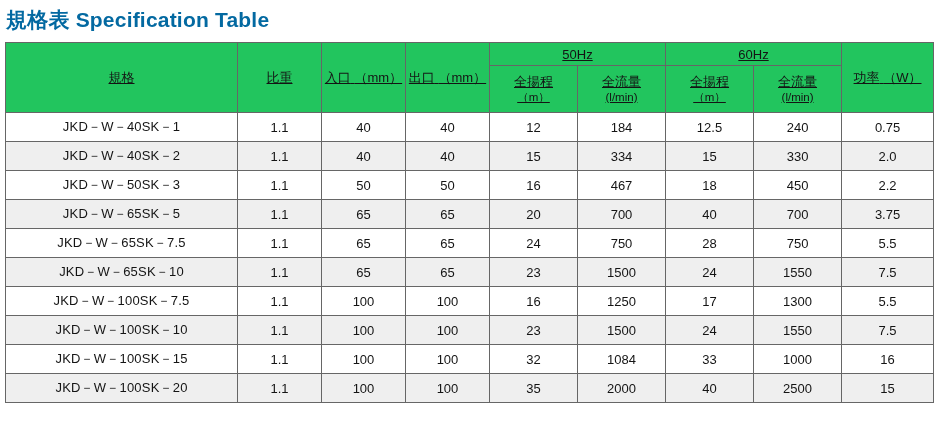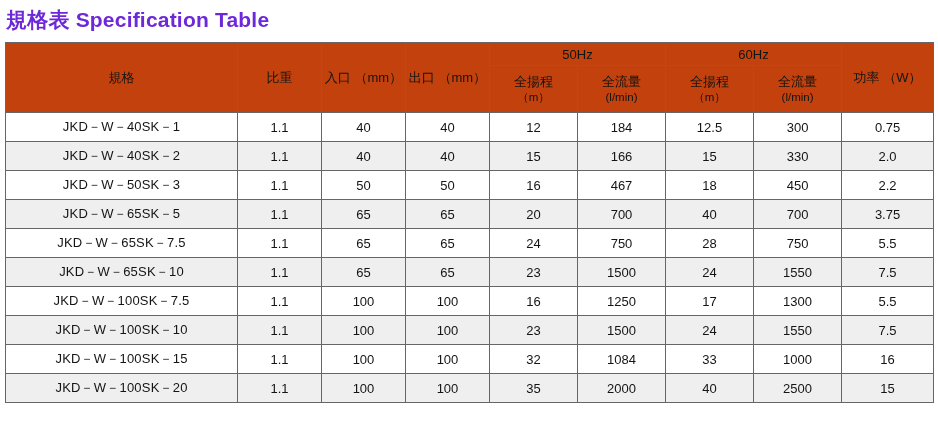--- a/index.html
+++ b/index.html
@@ -19,40 +19,41 @@
     height: 424px;
     position: relative;
     box-sizing: border-box;
     padding: 0;
   }
   .title {
     font-size: 21px;
     font-weight: bold;
     letter-spacing: 0.2px;
     padding: 6px 0 8px 6px;
-    color: #6d28d9;
+    color: #0369a1;
     white-space: nowrap;
   }
   table.spec {
     border-collapse: collapse;
     width: 928px;
     margin-left: 5px;
     table-layout: fixed;
   }
   table.spec th, table.spec td {
     border: 1px solid #666666;
     text-align: center;
     vertical-align: middle;
     font-size: 13px;
     color: #141414;
     padding: 0;
   }
   thead th {
-    background: #c2410c;
+    background: #22c55e;
     font-weight: normal;
+    text-decoration: underline;
   }
   .hz-head {
     height: 22px;
     font-size: 13.5px;
   }
   .sub-head {
     height: 46px;
     line-height: 1.25;
     font-size: 13px;
   }
@@ -149,30 +150,30 @@
     </thead>
     <tbody>
       <tr class="plain">
         <td class="model">JKD－W－40SK－1</td>
         <td>1.1</td>
         <td>40</td>
         <td>40</td>
         <td>12</td>
         <td>184</td>
         <td>12.5</td>
-        <td>300</td>
+        <td>240</td>
         <td>0.75</td>
       </tr>
       <tr class="alt">
         <td class="model">JKD－W－40SK－2</td>
         <td>1.1</td>
         <td>40</td>
         <td>40</td>
         <td>15</td>
-        <td>166</td>
+        <td>334</td>
         <td>15</td>
         <td>330</td>
         <td>2.0</td>
       </tr>
       <tr class="plain">
         <td class="model">JKD－W－50SK－3</td>
         <td>1.1</td>
         <td>50</td>
         <td>50</td>
         <td>16</td>

